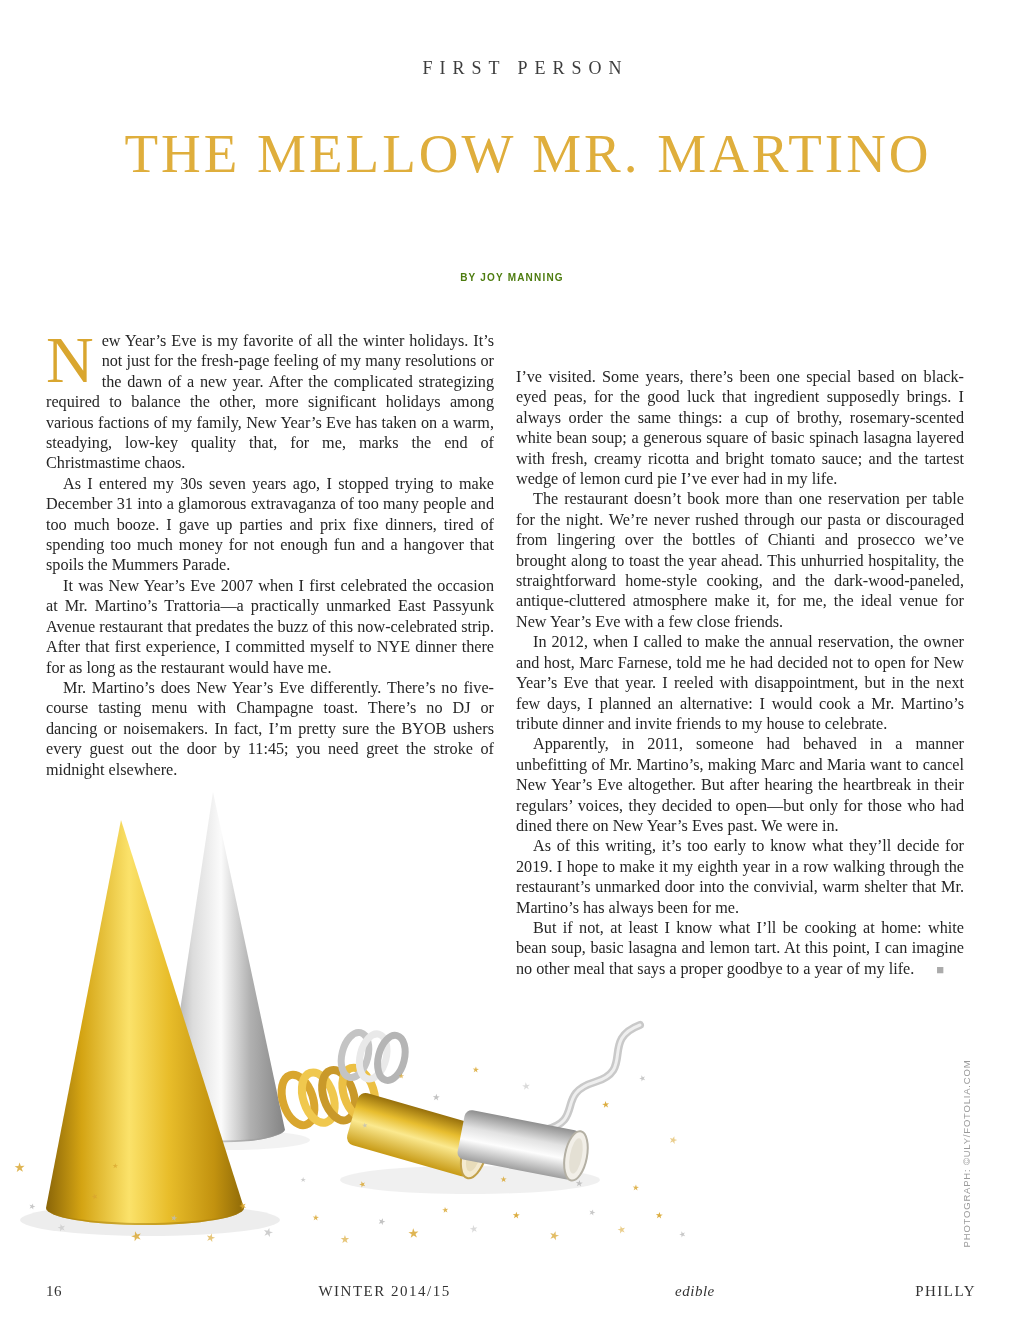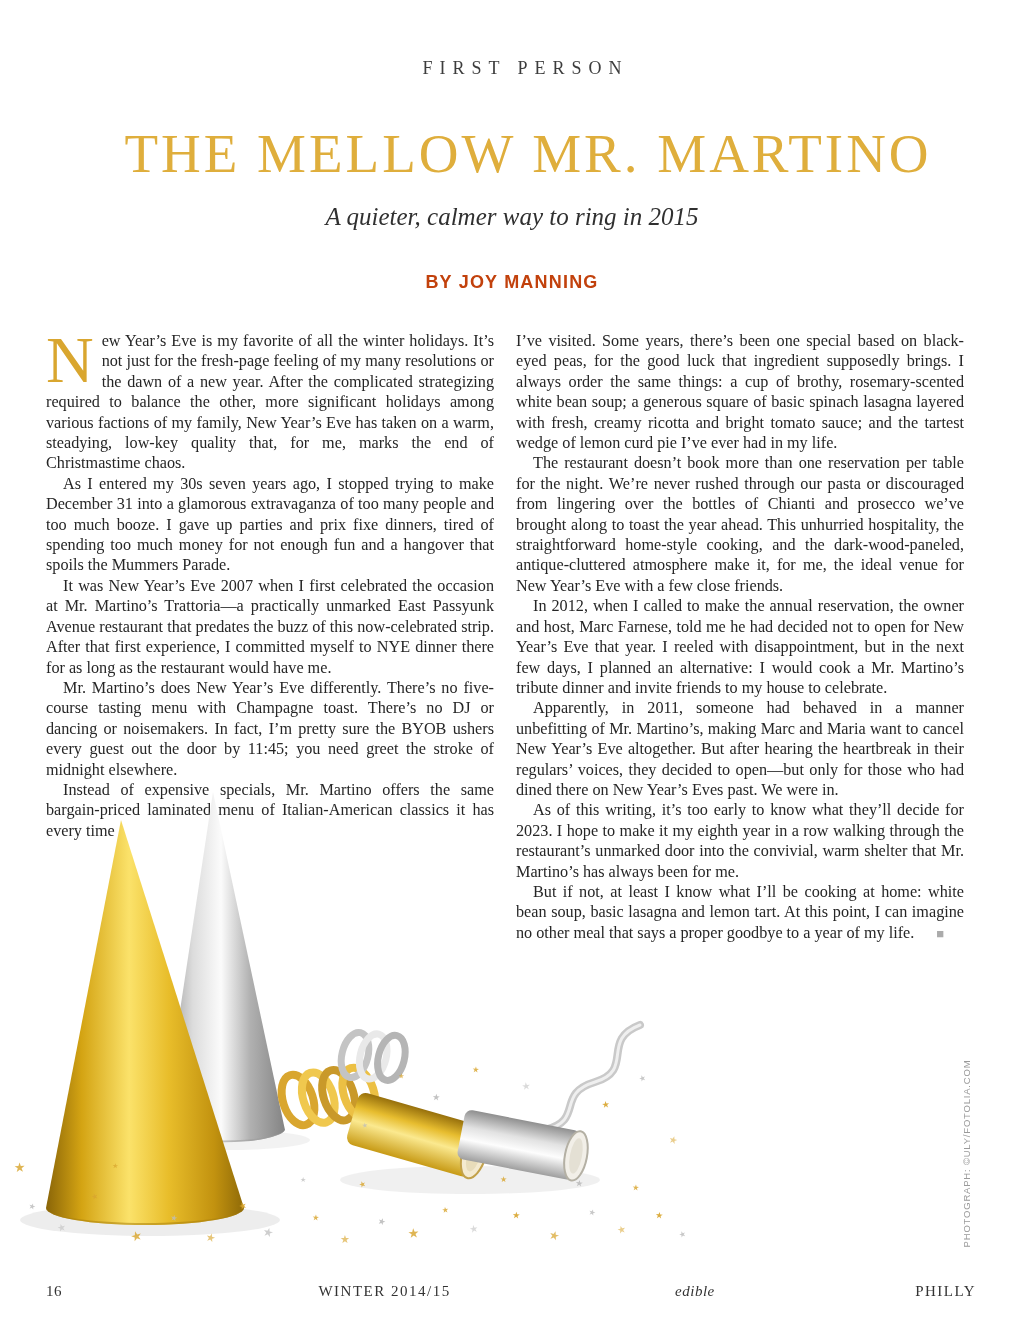--- a/index.html
+++ b/index.html
@@ -14,30 +14,30 @@
             text-align: center; font-size: 18px; letter-spacing: 7px;
             color: #3d3d3d; font-family: "Liberation Serif", serif; padding-left: 27px; }
   .title  { position: absolute; top: 122px; left: 16px; width: 100%;
             text-align: center; font-size: 55px; letter-spacing: 3px;
             color: #dfae3c; font-weight: 400;
             font-family: "Liberation Serif", serif; white-space: nowrap; }
   .subtitle { position: absolute; top: 203px; left: 0; width: 100%;
               text-align: center; font-size: 25px; font-style: italic;
               color: #303030; }
   .byline { position: absolute; top: 272px; left: 0; width: 100%;
-            text-align: center; font-size: 18px; font-weight: 700;
-            letter-spacing: 1.2px; color: #c2410c;
+            text-align: center; font-size: 10px; font-weight: 700;
+            letter-spacing: 1.2px; color: #4d7c0f;
             font-family: "Liberation Sans", sans-serif; }
 
   
   .col { position: absolute; top: 331px; width: 448px;
          font-size: 16.2px; line-height: 20.4px; text-align: justify;
          color: #262626; }
   .col-left  { left: 46px; }
-  .col-right { left: 516px; }
+  .col-right { left: 516px; margin-top: 36px; }
   .col p.indent { text-indent: 17px; }
   .dropcap { float: left; font-size: 66px; line-height: 52px;
              padding: 3px 8px 0 0; color: #d9a62f;
              font-family: "Liberation Serif", serif; }
   .endmark { display: inline-block; color: #ababab; font-size: 13px;
              margin-left: 5px; line-height: 1; }
 
   
   .photo { position: absolute; left: 0; top: 790px; width: 700px; height: 468px; }
 
@@ -56,37 +56,35 @@
   .footer .issue  { margin-right: 36px; }
   .footer .brand-italic { font-style: italic; letter-spacing: 0.5px; margin-right: 12px; }
 </style>
 </head>
 <body>
 
 <div class="page">
 
   <div class="kicker">FIRST PERSON</div>
   <div class="title">THE MELLOW MR. MARTINO</div>
-  <div class="subtitle">A quieter, calmer way to ring in 2015</div>
   <div class="byline">BY JOY MANNING</div>
 
   <div class="col col-left">
     <p><span class="dropcap">N</span><span>ew Year’s Eve is my favorite of all the winter holidays. It’s not just for the fresh-page feeling of my many resolutions or the dawn of a new year. After the complicated strategizing required to balance the other, more significant holidays among various factions of my family, New Year’s Eve has taken on a warm, steadying, low-key quality that, for me, marks the end of Christmastime chaos.</span></p>
     <p class="indent">As I entered my 30s seven years ago, I stopped trying to make December 31 into a glamorous extravaganza of too many people and too much booze. I gave up parties and prix fixe dinners, tired of spending too much money for not enough fun and a hangover that spoils the Mummers Parade.</p>
     <p class="indent">It was New Year’s Eve 2007 when I first celebrated the occasion at Mr. Martino’s Trattoria—a practically unmarked East Passyunk Avenue restaurant that predates the buzz of this now-celebrated strip. After that first experience, I committed myself to NYE dinner there for as long as the restaurant would have me.</p>
     <p class="indent">Mr. Martino’s does New Year’s Eve differently. There’s no five-course tasting menu with Champagne toast. There’s no DJ or dancing or noisemakers. In fact, I’m pretty sure the BYOB ushers every guest out the door by 11:45; you need greet the stroke of midnight elsewhere.</p>
-    <p class="indent">Instead of expensive specials, Mr. Martino offers the same bargain-priced laminated menu of Italian-American classics it has every time</p>
   </div>
 
   <div class="col col-right">
     <p>I’ve visited. Some years, there’s been one special based on black-eyed peas, for the good luck that ingredient supposedly brings. I always order the same things: a cup of brothy, rosemary-scented white bean soup; a generous square of basic spinach lasagna layered with fresh, creamy ricotta and bright tomato sauce; and the tartest wedge of lemon curd pie I’ve ever had in my life.</p>
     <p class="indent">The restaurant doesn’t book more than one reservation per table for the night. We’re never rushed through our pasta or discouraged from lingering over the bottles of Chianti and prosecco we’ve brought along to toast the year ahead. This unhurried hospitality, the straightforward home-style cooking, and the dark-wood-paneled, antique-cluttered atmosphere make it, for me, the ideal venue for New Year’s Eve with a few close friends.</p>
     <p class="indent">In 2012, when I called to make the annual reservation, the owner and host, Marc Farnese, told me he had decided not to open for New Year’s Eve that year. I reeled with disappointment, but in the next few days, I planned an alternative: I would cook a Mr. Martino’s tribute dinner and invite friends to my house to celebrate.</p>
     <p class="indent">Apparently, in 2011, someone had behaved in a manner unbefitting of Mr. Martino’s, making Marc and Maria want to cancel New Year’s Eve altogether. But after hearing the heartbreak in their regulars’ voices, they decided to open—but only for those who had dined there on New Year’s Eves past. We were in.</p>
-    <p class="indent">As of this writing, it’s too early to know what they’ll decide for 2023. I hope to make it my eighth year in a row walking through the restaurant’s unmarked door into the convivial, warm shelter that Mr. Martino’s has always been for me.</p>
+    <p class="indent">As of this writing, it’s too early to know what they’ll decide for 2019. I hope to make it my eighth year in a row walking through the restaurant’s unmarked door into the convivial, warm shelter that Mr. Martino’s has always been for me.</p>
     <p class="indent"><span>But if not, at least I know what I’ll be cooking at home: white bean soup, basic lasagna and lemon tart. At this point, I can imagine no other meal that says a proper goodbye to a year of my life.</span><span class="endmark">■</span></p>
   </div>
 
   <svg class="photo" viewBox="0 0 700 468" xmlns="http://www.w3.org/2000/svg">
     <defs>
       <linearGradient id="goldCone" x1="0" y1="0" x2="1" y2="0">
         <stop offset="0" stop-color="#8a6508"></stop>
         <stop offset="0.18" stop-color="#d4a413"></stop>
         <stop offset="0.42" stop-color="#fbe26a"></stop>
         <stop offset="0.62" stop-color="#e8bd2a"></stop>

